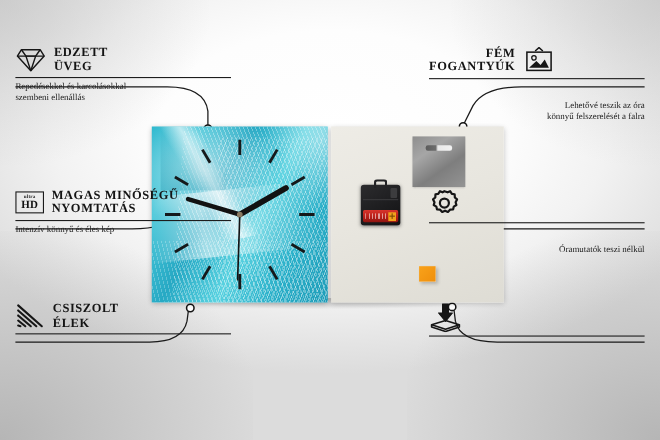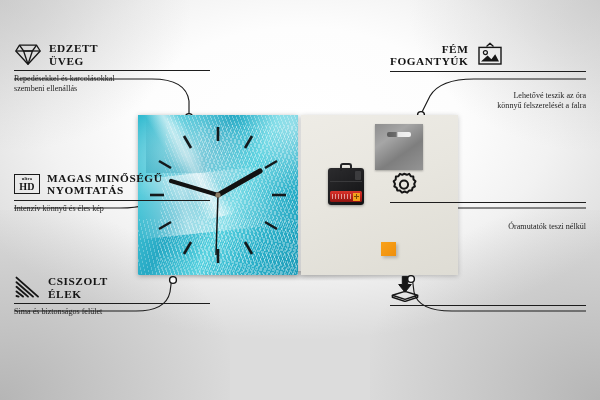--- a/index.html
+++ b/index.html
@@ -299,21 +299,20 @@
           <line x1="2.5" y1="7.2" x2="19.0" y2="21.6"></line>
           <line x1="2.5" y1="11.8" x2="14.0" y2="21.6"></line>
           <line x1="2.5" y1="16.4" x2="9.0" y2="21.6"></line>
           <line x1="2.5" y1="21.0" x2="4.6" y2="21.6"></line>
         </g>
       </svg>
       <div class="feat-title">CSISZOLT
 ÉLEK</div>
     </div>
     <div class="feat-rule"></div>
-    <div class="feat-desc">Sima és biztonságos felület</div>
   </div>
 
   <div class="feature right" style="left:390px; top:42px;">
     <div class="feat-head">
       <div class="feat-title">FÉM
 FOGANTYÚK</div>
       <svg class="icon" width="30" height="26" viewBox="0 0 30 26">
         <path d="M11.5,4.4 L15,1.3 L18.5,4.4" fill="none" stroke="#161616" stroke-width="1.3" stroke-linejoin="round"></path>
         <rect x="4" y="5.4" width="22" height="16.6" fill="none" stroke="#161616" stroke-width="1.4"></rect>
         <circle cx="10.4" cy="10.6" r="2" fill="none" stroke="#161616" stroke-width="1.2"></circle>

